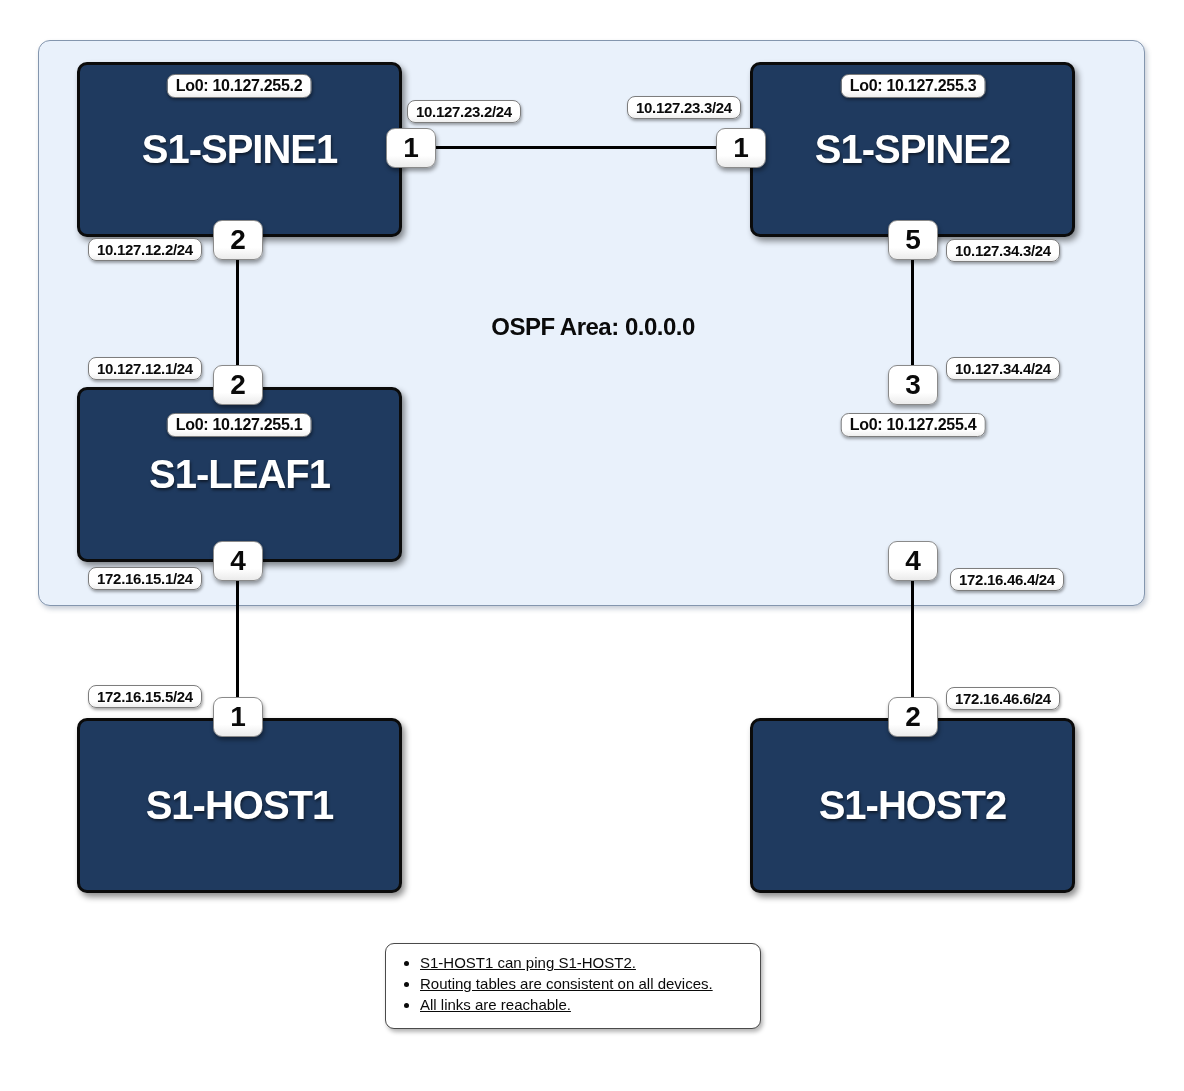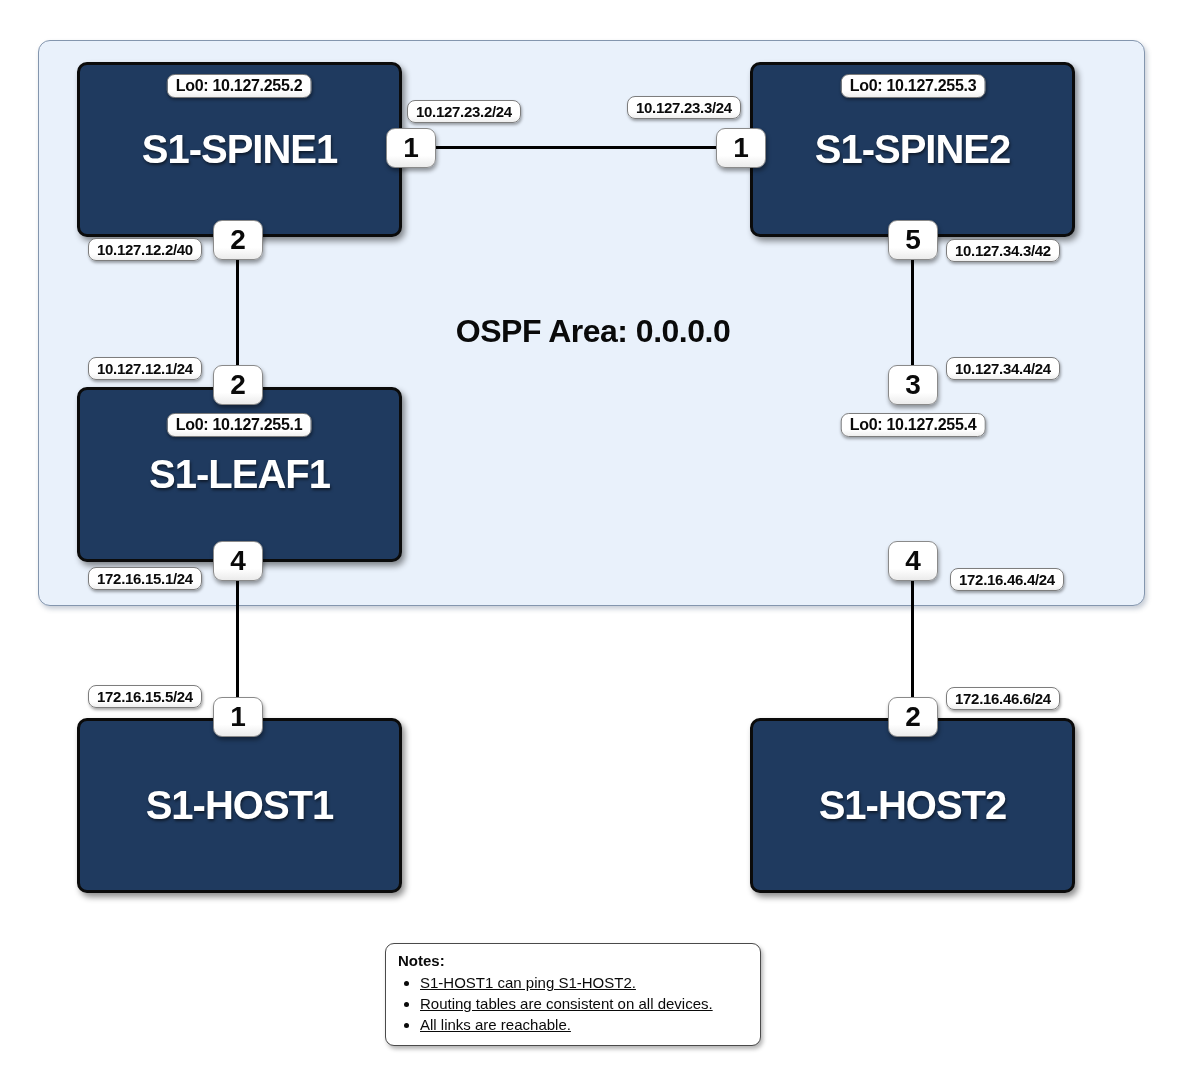--- a/index.html
+++ b/index.html
@@ -20,21 +20,21 @@
   .area{
     position:absolute;left:38px;top:40px;width:1105px;height:564px;
     background:var(--area-fill);
     border:1.5px solid var(--area-border);
     border-radius:12px;
     box-shadow:2px 3px 5px rgba(70,90,120,0.30);
     z-index:0;
   }
   .ospf-label{
     position:absolute;left:593px;top:313px;transform:translateX(-50%);
-    font-size:32px;font-weight:bold;color:var(--text-dark);
+    font-size:24px;font-weight:bold;color:var(--text-dark);
     white-space:nowrap;z-index:1;letter-spacing:-0.5px;
   }
 
   .link{position:absolute;background:var(--link-color);z-index:2;}
 
   .device{
     position:absolute;width:325px;height:175px;
     background:var(--device-fill);
     border:3px solid var(--device-border);
     border-radius:10px;
@@ -125,31 +125,30 @@
   <div class="port" style="left:888px;top:220px;">5</div>
   <div class="port" style="left:213px;top:365px;">2</div>
   <div class="port" style="left:888px;top:365px;">3</div>
   <div class="port" style="left:213px;top:541px;">4</div>
   <div class="port" style="left:888px;top:541px;">4</div>
   <div class="port" style="left:213px;top:697px;">1</div>
   <div class="port" style="left:888px;top:697px;">2</div>
 
   <div class="pill ip" style="left:407px;top:100px;">10.127.23.2/24</div>
   <div class="pill ip" style="left:627px;top:96px;">10.127.23.3/24</div>
-  <div class="pill ip" style="left:88px;top:238px;">10.127.12.2/40</div>
-  <div class="pill ip" style="left:946px;top:239px;">10.127.34.3/42</div>
+  <div class="pill ip" style="left:88px;top:238px;">10.127.12.2/24</div>
+  <div class="pill ip" style="left:946px;top:239px;">10.127.34.3/24</div>
   <div class="pill ip" style="left:88px;top:357px;">10.127.12.1/24</div>
   <div class="pill ip" style="left:946px;top:357px;">10.127.34.4/24</div>
   <div class="pill ip" style="left:88px;top:567px;">172.16.15.1/24</div>
   <div class="pill ip" style="left:950px;top:568px;">172.16.46.4/24</div>
   <div class="pill ip" style="left:88px;top:685px;">172.16.15.5/24</div>
   <div class="pill ip" style="left:946px;top:687px;border-radius:8px;">172.16.46.6/24</div>
 
   <div class="notes">
-    <div class="notes-title">Notes:</div>
     <ul>
       <li>S1-HOST1 can ping S1-HOST2.</li>
       <li>Routing tables are consistent on all devices.</li>
       <li>All links are reachable.</li>
     </ul>
   </div>
 
 </div>
 
 </body></html>

